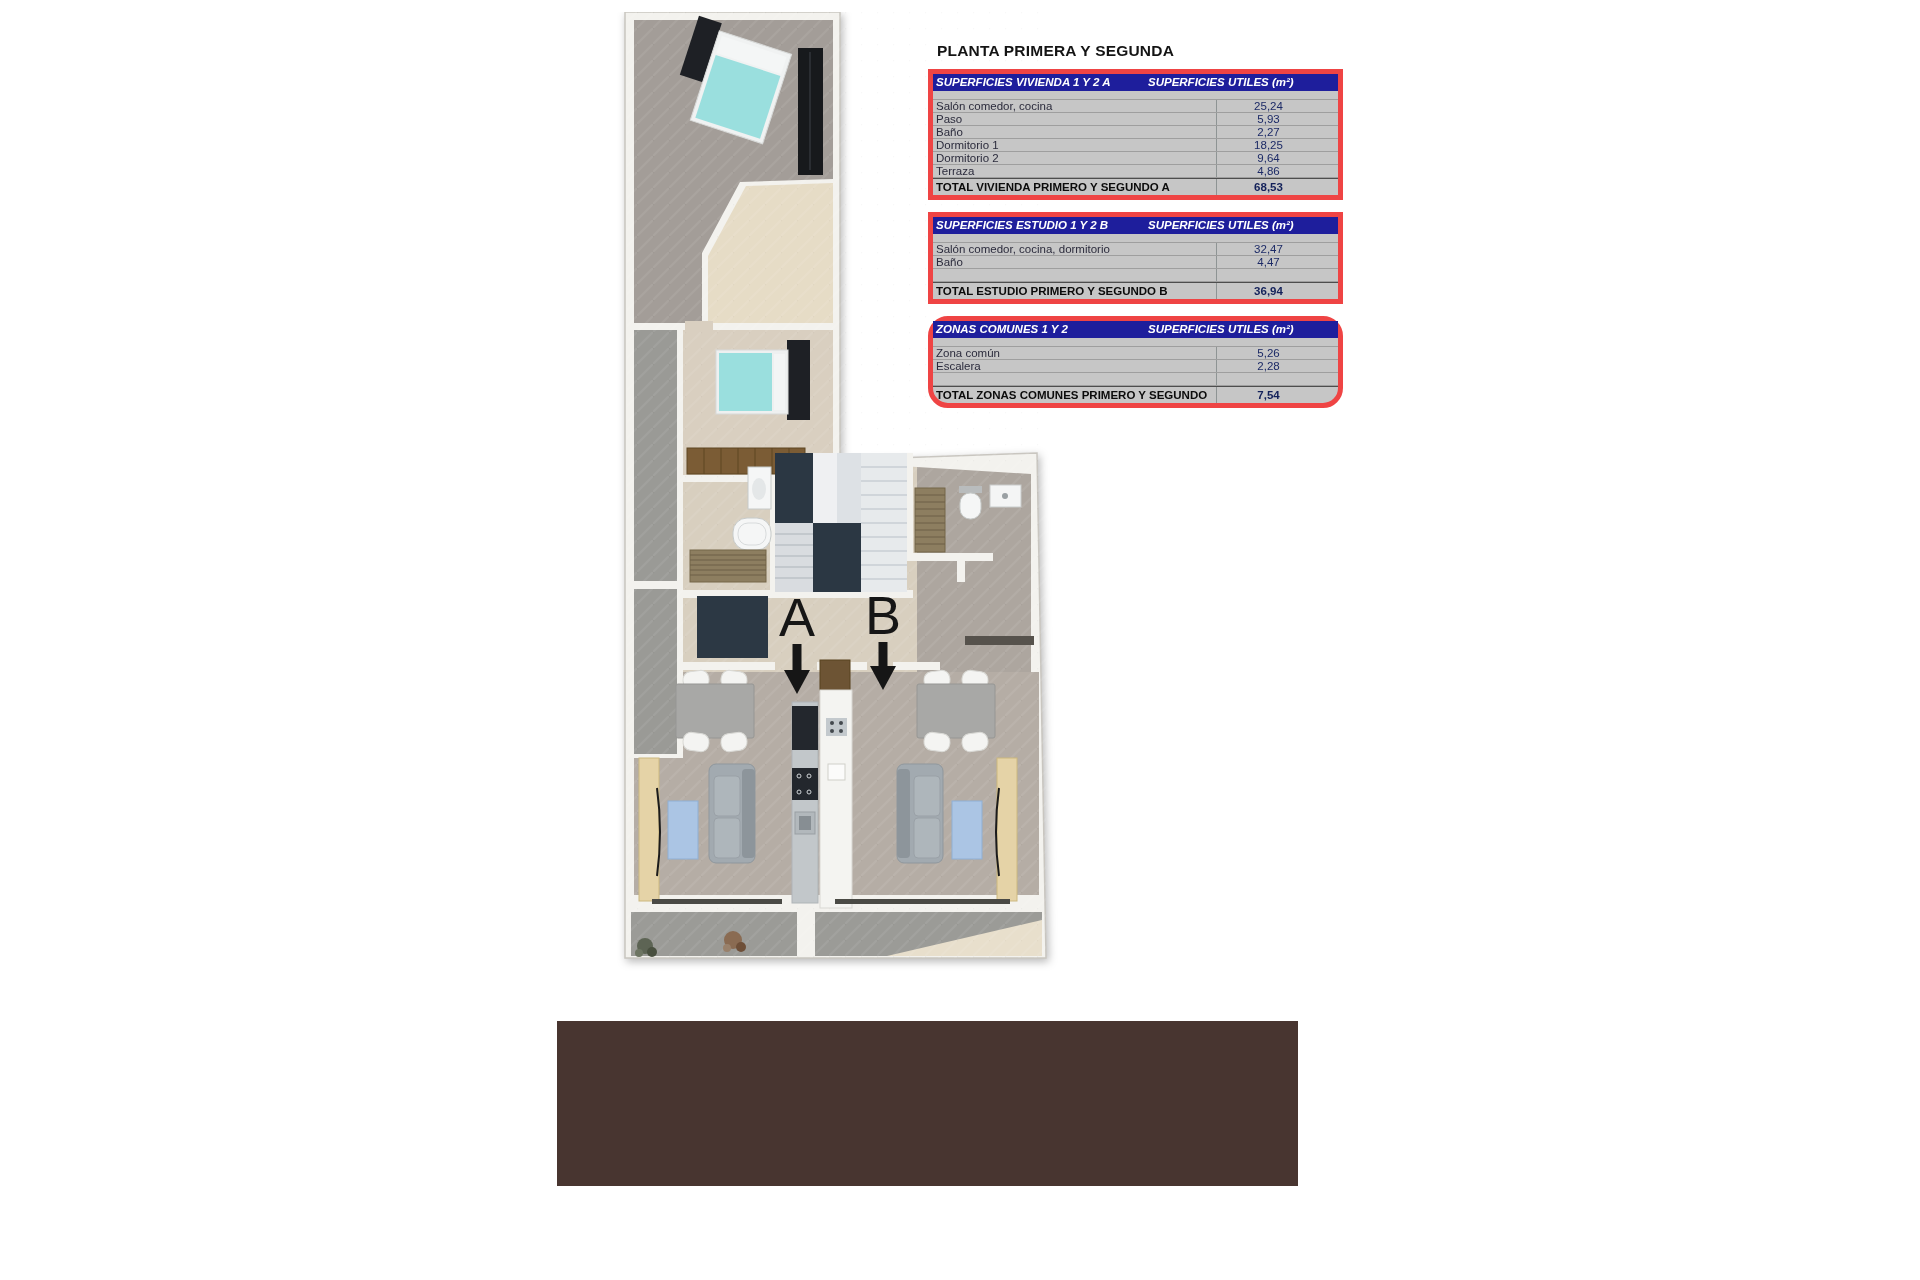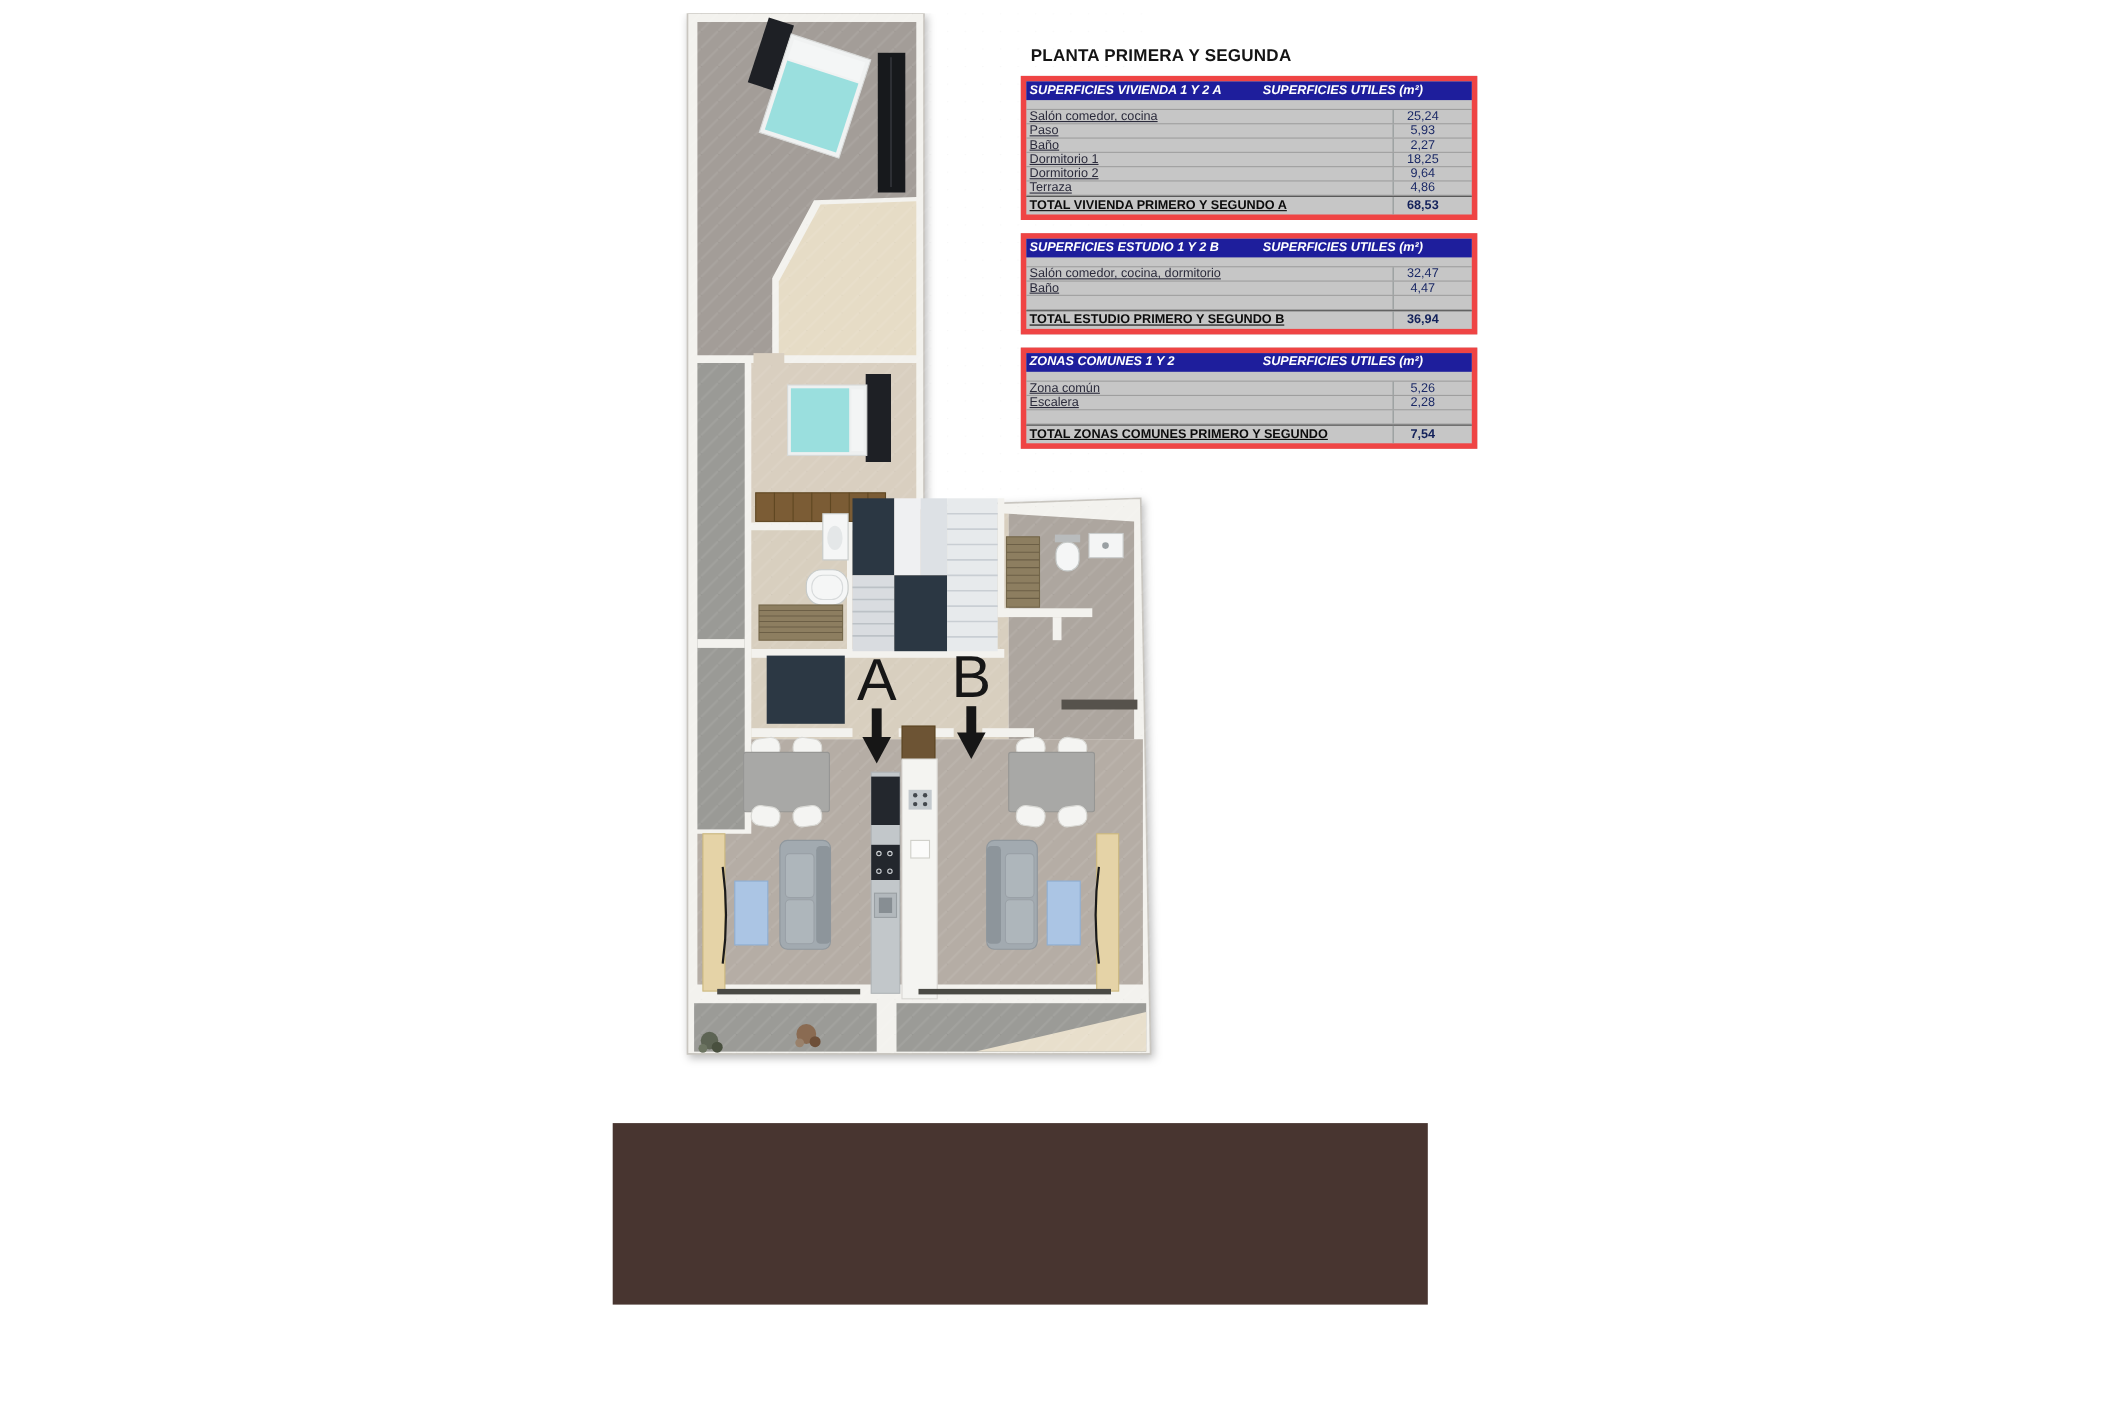--- a/index.html
+++ b/index.html
@@ -14,28 +14,28 @@
   .canvas{position:relative;width:1920px;height:1280px;background:#fff;overflow:hidden;}
 
   
   .plan{position:absolute;left:557px;top:12px;width:565px;height:1005px;}
   .plan svg{width:100%;height:100%;display:block;}
 
   
   .sheet{position:absolute;left:928px;top:42px;width:415px;}
   .sheet-title{font-size:15.5px;font-weight:bold;color:#141414;letter-spacing:.2px;padding-left:9px;margin:0 0 9px 0;}
   .xl-table{width:415px;background:var(--table_row_bg);border:5px solid #ef4444;box-sizing:border-box;margin-bottom:12px;}
-  .xl-table.last{margin-bottom:0;}
+  .xl-table.last{margin-bottom:0;border-radius:20px;}
   .t-head{position:relative;height:17px;background:var(--table_header_bg);color:#ffffff;
           font-size:11.5px;font-weight:bold;font-style:italic;line-height:17px;padding-left:3px;box-sizing:border-box;}
   .t-head .hr{position:absolute;left:215px;top:0;line-height:17px;}
   .t-spacer{height:8px;border-bottom:1px solid #9e9e9e;}
   .t-rows{width:100%;}
   .t-row{display:flex;height:13px;border-bottom:1px solid #9e9e9e;font-size:11.5px;line-height:12.5px;box-sizing:border-box;}
-  .cell-label{width:334px;border-right:1px solid #8e9494;padding-left:3px;color:#2b2b3c;box-sizing:border-box;overflow:hidden;white-space:nowrap;text-decoration:underline;}
+  .cell-label{width:284px;border-right:1px solid #8e9494;padding-left:3px;color:#2b2b3c;box-sizing:border-box;overflow:hidden;white-space:nowrap;}
   .cell-value{flex:1;text-align:center;padding-right:18px;color:var(--value_text);box-sizing:border-box;}
   .t-total{display:flex;height:17px;border-top:1px solid #4d4d4d;font-size:11.5px;line-height:16px;font-weight:bold;box-sizing:border-box;}
   .t-total .cell-label{color:#0b0b0b;border-right:1px solid #8e9494;}
   .t-total .cell-value{color:#13215a;}
 
   
   .banner{position:absolute;left:557px;top:1021px;width:741px;height:165px;background:var(--banner_bg);
           color:var(--banner_text);box-sizing:border-box;padding:30px 0 0 32px;}
   .banner div{font-size:45px;line-height:1.28;font-weight:normal;letter-spacing:.2px;}
 </style>

